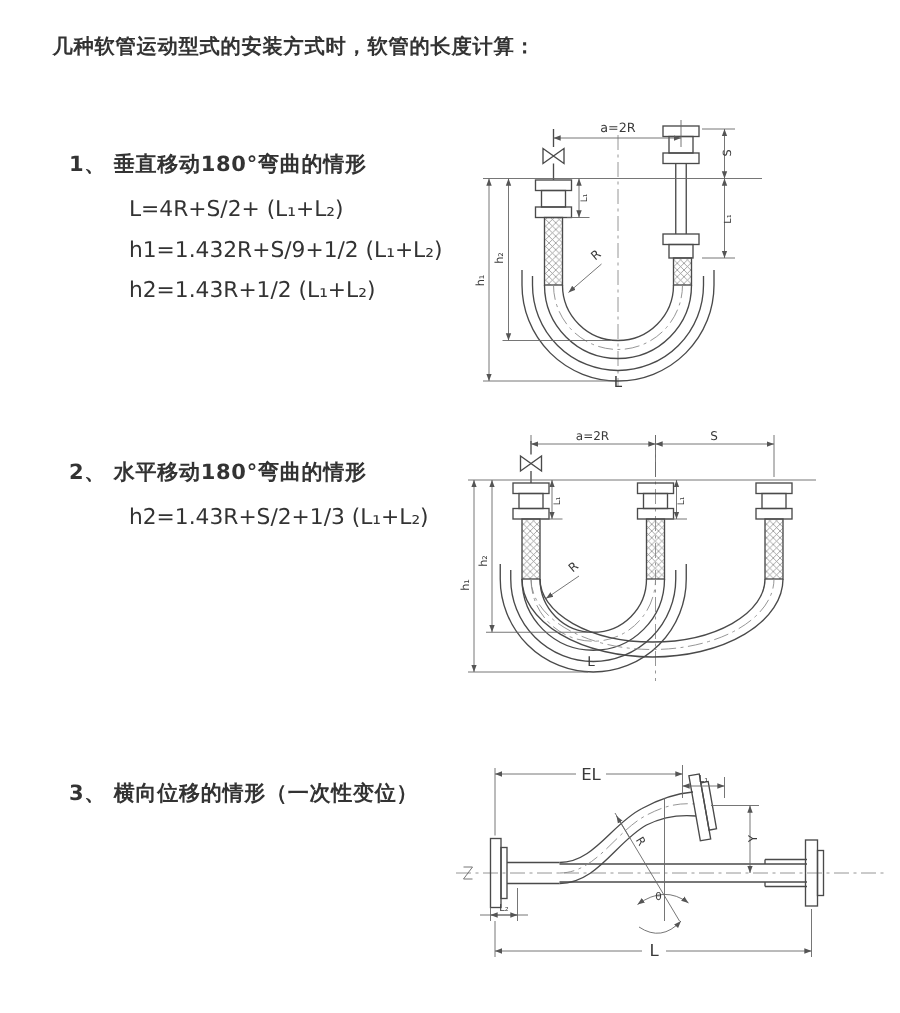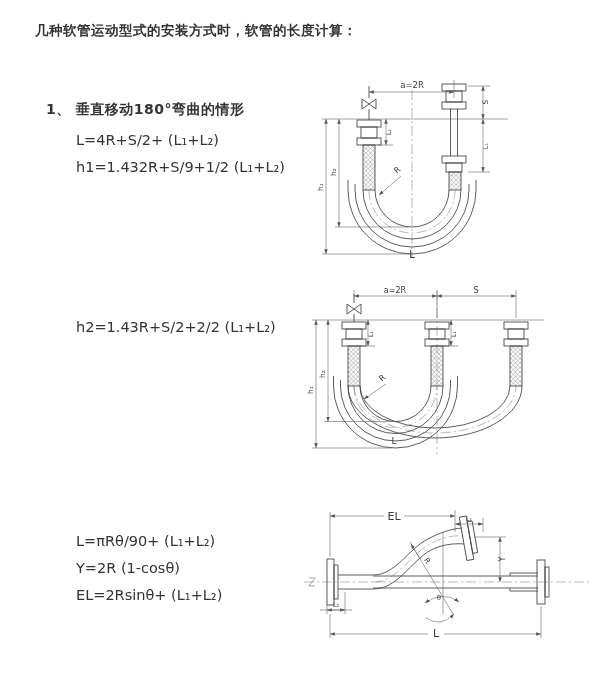--- a/index.html
+++ b/index.html
@@ -5,21 +5,21 @@
   html,body{margin:0;padding:0;background:#fff;}
   .page{position:relative;width:600px;height:675px;background:#ffffff;overflow:hidden;
         font-family:"DejaVu Sans","Liberation Sans",sans-serif;color:#333;}
   .doc-title{position:absolute;left:35px;top:22px;margin:0;font-size:13.5px;font-weight:700;
              letter-spacing:.5px;white-space:nowrap;}
   .calc-section{position:absolute;left:46px;}
   .s1{top:101px}.s2{top:306px}.s3{top:520px}
   .sec-heading{font-size:14px;font-weight:700;letter-spacing:.5px;white-space:nowrap;}
   .sec-index{margin-right:5px}
   .formulas{margin:8px 0 0 30px;font-size:14.5px;}
-  .formula{line-height:27px;white-space:nowrap;}
+  .formula{line-height:27px;white-space:nowrap;margin-left:10px;}
   .diagram{position:absolute;}
   #d1{left:312px;top:72px}
   #d2{left:304px;top:282px}
   #d3{left:298px;top:502px}
   .ol{fill:none;stroke:#4a4a4a;stroke-width:.9;}
   .dim{fill:none;stroke:#666;stroke-width:.6;}
   .cl{fill:none;stroke:#8a8a8a;stroke-width:.6;stroke-dasharray:10 3 2 3;}
   .hose{stroke:#4a4a4a;stroke-width:.9;}
   .lbl{fill:#3a3a3a;}
 </style>
@@ -30,34 +30,36 @@
 
   <h1 class="doc-title">几种软管运动型式的安装方式时，软管的长度计算：</h1>
 
   <section class="calc-section s1">
     <div class="sec-heading">
       <span class="sec-index">1、</span><span>垂直移动180°弯曲的情形</span>
     </div>
     <div class="formulas">
       <div class="formula">L=4R+S/2+ (L₁+L₂)</div>
       <div class="formula">h1=1.432R+S/9+1/2 (L₁+L₂)</div>
+      <div class="formula">h2=1.43R+1/2 (L₁+L₂)</div>
     </div>
   </section>
 
   <section class="calc-section s2">
+    <div class="sec-heading">
+      <span class="sec-index">2、</span><span>水平移动180°弯曲的情形</span>
+    </div>
     <div class="formulas">
-      <div class="formula">h2=1.43R+S/2+2/2 (L₁+L₂)</div>
+      <div class="formula">h2=1.43R+S/2+1/3 (L₁+L₂)</div>
     </div>
   </section>
 
   <section class="calc-section s3">
-    <div class="formulas">
-      <div class="formula">L=πRθ/90+ (L₁+L₂)</div>
-      <div class="formula">Y=2R (1-cosθ)</div>
-      <div class="formula">EL=2Rsinθ+ (L₁+L₂)</div>
+    <div class="sec-heading">
+      <span class="sec-index">3、</span><span>横向位移的情形（一次性变位）</span>
     </div>
   </section>
 
   <svg id="d1" class="diagram" width="280" height="188" viewBox="0 0 280 188">
     <defs>
       <pattern id="b1" width="4.5" height="4.5" patternUnits="userSpaceOnUse">
         <path d="M0,4.5 L4.5,0 M0,0 L4.5,4.5" stroke="#8a8a8a" stroke-width="0.5" fill="none"></path>
       </pattern>
       <marker id="a1" viewBox="0 0 8 8" refX="8" refY="4" markerWidth="8" markerHeight="8" orient="auto-start-reverse">
         <path d="M0,1 L8,4 L0,7 Z" fill="#555"></path>

